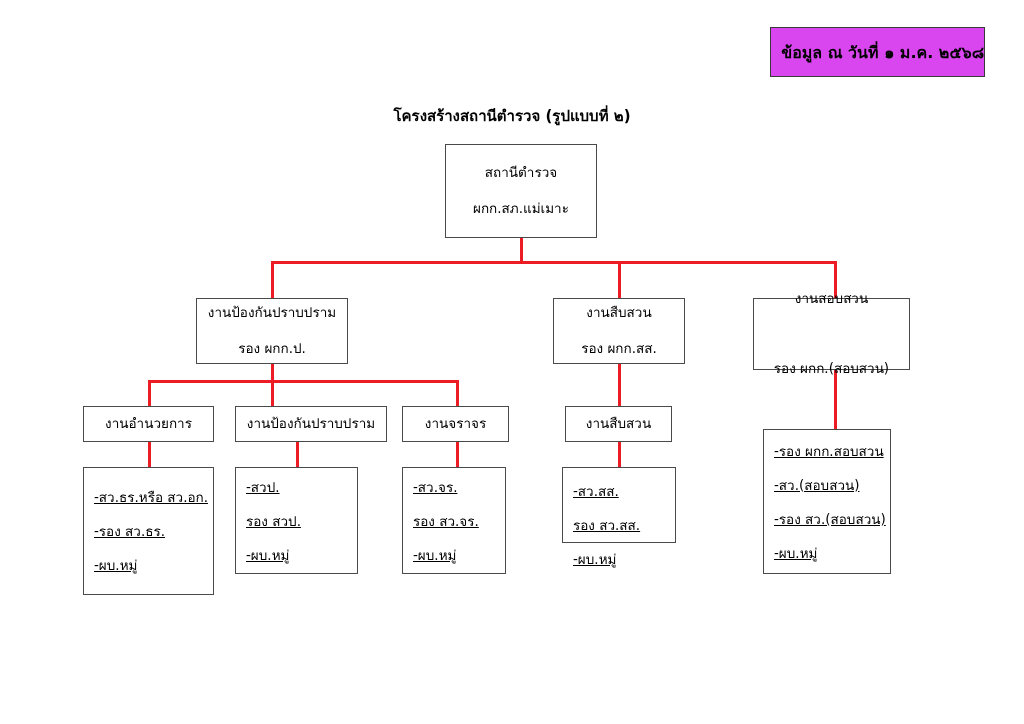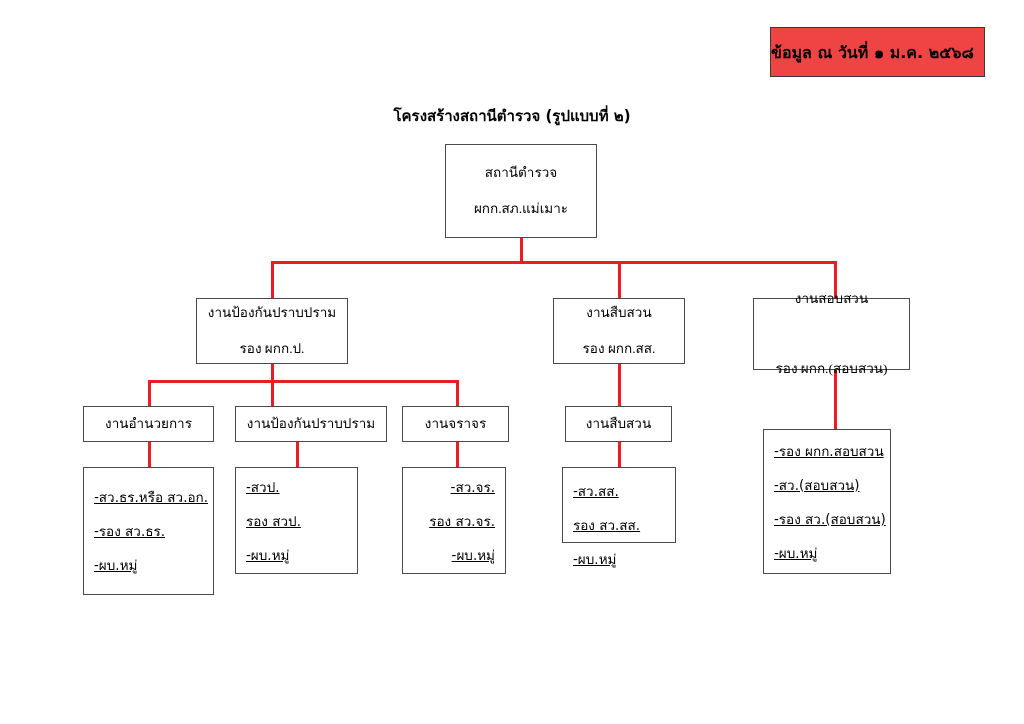--- a/index.html
+++ b/index.html
@@ -31,21 +31,20 @@
     align-items: center;
     justify-content: center;
     text-align: center;
     font-size: 13.5px;
     line-height: 1.45;
     z-index: 3;
   }
   .box .line {
     display: block;
     white-space: nowrap;
-    font-family: Liberation Serif, serif;
   }
   .box.two-line .line + .line {
     margin-top: 16px;
   }
 
   
   .leafbox {
     position: absolute;
     box-sizing: border-box;
     border: 1.5px solid #4a4a4a;
@@ -63,24 +62,24 @@
     white-space: nowrap;
     padding: 6px 0;
     text-decoration: underline;
   }
 
   
   #stamp {
     position: absolute;
     box-sizing: border-box;
     border: 1.5px solid #3a3a3a;
-    background: #ef4444;
+    background: #d946ef;
     display: flex;
     align-items: center;
-    justify-content: flex-start;
+    justify-content: flex-end;
     font-size: 16px;
     font-weight: bold;
     z-index: 4;
   }
 
   
   #chart-title {
     position: absolute;
     left: 0;
     top: 104px;
@@ -173,21 +172,21 @@
     <span class="line">-รอง สว.ธร.</span>
     <span class="line">-ผบ.หมู่</span>
   </div>
 
   <div class="leafbox" style="left:235px; top:467px; width:123px; height:107px;">
     <span class="line">-สวป.</span>
     <span class="line">รอง สวป.</span>
     <span class="line">-ผบ.หมู่</span>
   </div>
 
-  <div class="leafbox" style="left:402px; top:467px; width:104px; height:107px;align-items:flex-end;">
+  <div class="leafbox" style="left:402px; top:467px; width:104px; height:107px;">
     <span class="line">-สว.จร.</span>
     <span class="line">รอง สว.จร.</span>
     <span class="line">-ผบ.หมู่</span>
   </div>
 
   <div class="leafbox" style="left:562px; top:467px; width:114px; height:76px;justify-content:space-between;">
     <span class="line">-สว.สส.</span>
     <span class="line">รอง สว.สส.</span>
     <span class="line">-ผบ.หมู่</span>
   </div>

